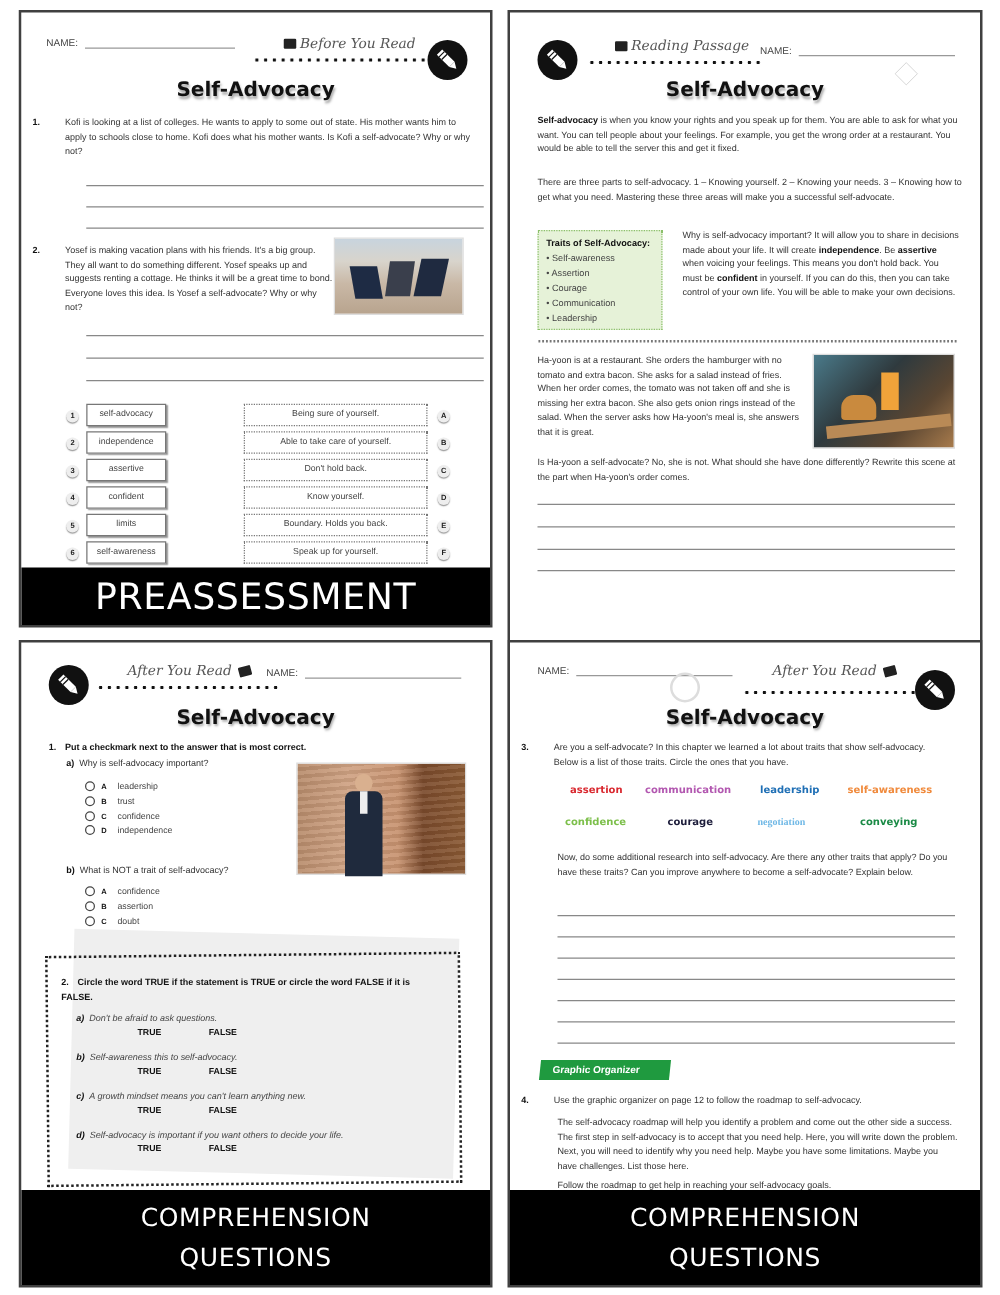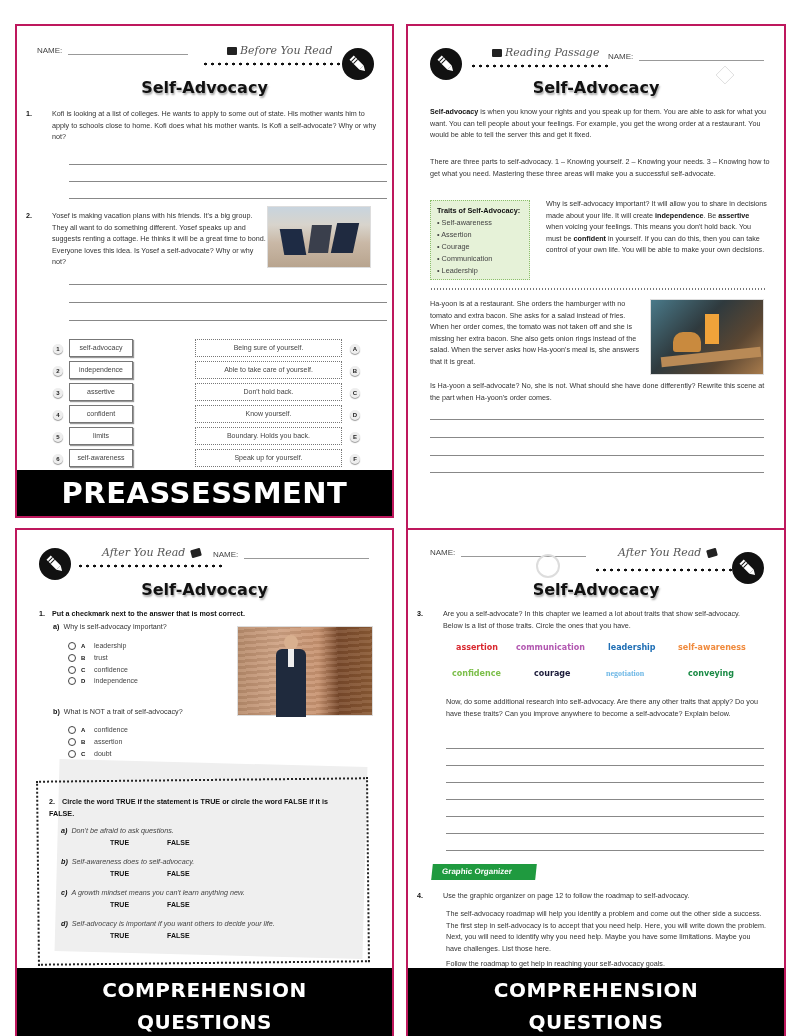--- a/index.html
+++ b/index.html
@@ -1,26 +1,26 @@
 <!DOCTYPE html>
 <html><head>
 <meta charset="utf-8">
 <style>
   * { box-sizing: border-box; margin: 0; padding: 0; }
   html, body { width: 800px; height: 1036px; background: #ffffff; overflow: hidden; }
   body { position: relative; font-family: "Liberation Sans", sans-serif; color: #333; }
 
-  .panel { position: absolute; background: #fff; border: 2px solid #be185d; overflow: hidden; margin-top: 16px; }
+  .panel { position: absolute; background: #fff; border: 2px solid #404040; overflow: hidden; }
   .p1 { left: 15px; top: 8px; width: 379px; height: 494px; }
   .p2 { left: 406px; top: 8px; width: 380px; height: 600px; }
   .p3 { left: 15px; top: 512px; width: 379px; height: 518px; }
   .p4 { left: 406px; top: 512px; width: 380px; height: 518px; }
 
   .label-bar { position: absolute; left: 0; right: 0; bottom: 0; background: #000; color: #fff;
-    font-family: "DejaVu Sans", sans-serif; font-weight: bold; text-align: center; letter-spacing: 0.5px; }
+    font-family: "DejaVu Sans", sans-serif; font-weight: normal; text-align: center; letter-spacing: 0.5px; }
   .label-bar.one { height: 46px; font-size: 29px; line-height: 46px; }
   .label-bar.two { height: 76px; font-size: 20px; line-height: 32px; padding-top: 6px; }
   .label-bar .ln { display: block; }
 
   .name-row { position: absolute; font-size: 8px; color: #444; }
   .name-row .line { display: inline-block; width: 120px; border-bottom: 1px solid #999; margin-left: 6px; vertical-align: bottom; }
 
   .section-tag { position: absolute; font-family: "DejaVu Serif", serif; font-style: italic; font-size: 11px; color: #555; }
   .section-tag .book { display: inline-block; width: 10px; height: 8px; background: #222; border-radius: 1px; margin-right: 3px; vertical-align: middle; }
   .dots { position: absolute; height: 4px;
@@ -261,21 +261,21 @@
   <div class="tf-box" style="background:transparent;"></div>
 
   <div class="body-text" style="left:32px; top:266px; width:300px; font-weight:bold; color:#111;">
     <span class="q-num">2.</span><span>Circle the word TRUE if the statement is TRUE or circle the word FALSE if it is FALSE.</span>
   </div>
 
   <div class="tf-item" style="top:296px;"><span class="b">a)</span>&nbsp;&nbsp;<span>Don't be afraid to ask questions.</span></div>
   <div class="tf-tf" style="left:93px; top:309px;">TRUE</div>
   <div class="tf-tf" style="left:150px; top:309px;">FALSE</div>
 
-  <div class="tf-item" style="top:327px;"><span class="b">b)</span>&nbsp;&nbsp;<span>Self-awareness does to self-advocacy.</span></div>
+  <div class="tf-item" style="top:327px;"><span class="b">b)</span>&nbsp;&nbsp;<span>Self-awareness this to self-advocacy.</span></div>
   <div class="tf-tf" style="left:93px; top:340px;">TRUE</div>
   <div class="tf-tf" style="left:150px; top:340px;">FALSE</div>
 
   <div class="tf-item" style="top:358px;"><span class="b">c)</span>&nbsp;&nbsp;<span>A growth mindset means you can't learn anything new.</span></div>
   <div class="tf-tf" style="left:93px; top:371px;">TRUE</div>
   <div class="tf-tf" style="left:150px; top:371px;">FALSE</div>
 
   <div class="tf-item" style="top:389px;"><span class="b">d)</span>&nbsp;&nbsp;<span>Self-advocacy is important if you want others to decide your life.</span></div>
   <div class="tf-tf" style="left:93px; top:402px;">TRUE</div>
   <div class="tf-tf" style="left:150px; top:402px;">FALSE</div>

